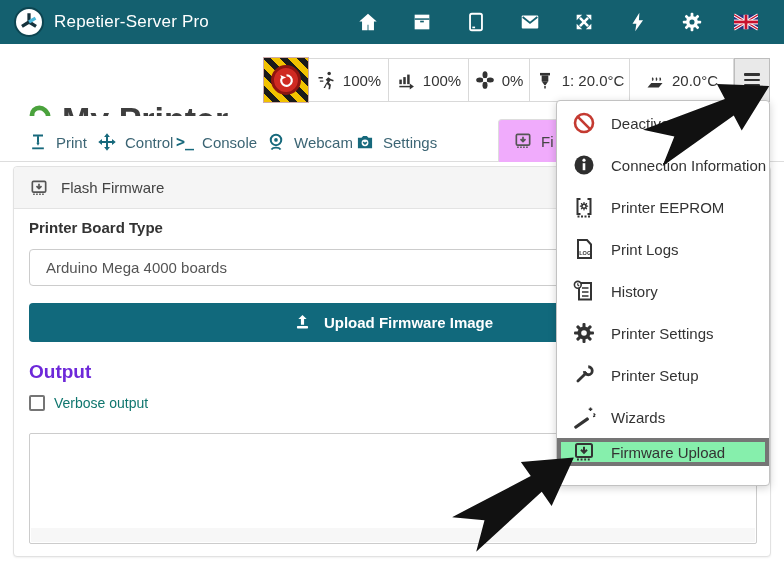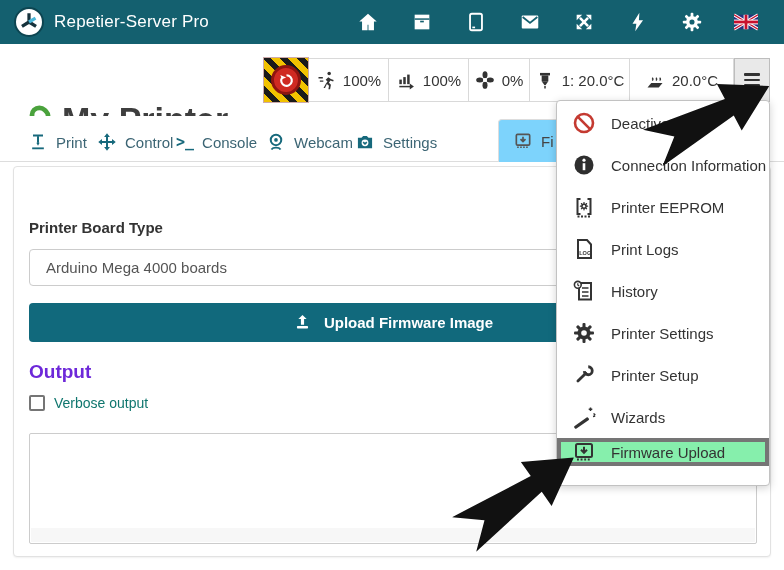--- a/index.html
+++ b/index.html
@@ -54,21 +54,21 @@
 
   
   .tabrow { position:absolute; left:0; top:116px; width:784px; height:46px; background:#fff; }
   .tabrow .underline { position:absolute; left:0; bottom:0; width:784px; height:1px; background:#ddd; }
   .tab { position:absolute; top:6px; height:40px; display:flex; align-items:center; gap:8px;
     font-size:15px; color:#3c6574; cursor:pointer; }
   .tab svg { width:20px; height:20px; }
   .tab.console-glyph span.g { font-family:"DejaVu Sans Mono",monospace; font-weight:700; color:#17697C; font-size:15px; }
   .tab-active {
     position:absolute; left:498px; top:3px; height:43px; width:110px;
-    background:#7dd3fc; border:1px solid #ddd; border-bottom:none; border-radius:4px 4px 0 0;
+    background:#f0abfc; border:1px solid #ddd; border-bottom:none; border-radius:4px 4px 0 0;
     display:flex; align-items:center; gap:8px; padding-left:14px; font-size:15px; color:#444; cursor:pointer;
   }
   .tab-active svg { width:20px; height:20px; }
 
   
   .panel {
     position:absolute; left:13px; top:166px; width:758px; height:391px;
     background:#fff; border:1px solid #e2e2e2; border-radius:4px;
     box-shadow:0 1px 2px rgba(0,0,0,.06);
   }
@@ -315,20 +315,28 @@
     <svg viewBox="0 0 24 24">
         <rect x="4" y="4" width="16" height="13" rx="1.5" fill="none" stroke="#555" stroke-width="2"></rect>
         <path d="M12 6.8v5.4M9 9.8l3 3 3-3" stroke="#555" stroke-width="2" fill="none"></path>
         <path d="M5 19.5h1.9M8.6 19.5h1.9M12.2 19.5h1.9M15.8 19.5h1.9" stroke="#555" stroke-width="2"></path>
       </svg>
     <span>Fi</span>
   </div>
 </div>
 
 <div class="panel">
+  <div class="panel-head">
+    <svg viewBox="0 0 24 24">
+        <rect x="4" y="4" width="16" height="13" rx="1.5" fill="none" stroke="#555" stroke-width="2"></rect>
+        <path d="M12 6.8v5.4M9 9.8l3 3 3-3" stroke="#555" stroke-width="2" fill="none"></path>
+        <path d="M5 19.5h1.9M8.6 19.5h1.9M12.2 19.5h1.9M15.8 19.5h1.9" stroke="#555" stroke-width="2"></path>
+      </svg>
+    <span>Flash Firmware</span>
+  </div>
   <div class="board-label">Printer Board Type</div>
   <div class="board-select">
     <span>Arduino Mega 4000 boards</span>
   </div>
   <button class="upload-btn">
     <svg viewBox="0 0 24 24">
         <path d="M12 2.5l5.2 5.2h-3.2v7h-4v-7H6.8z" fill="#fff"></path>
         <rect x="5" y="16.5" width="14" height="3" rx="1" fill="#fff"></rect>
       </svg>
     <span>Upload Firmware Image</span>

